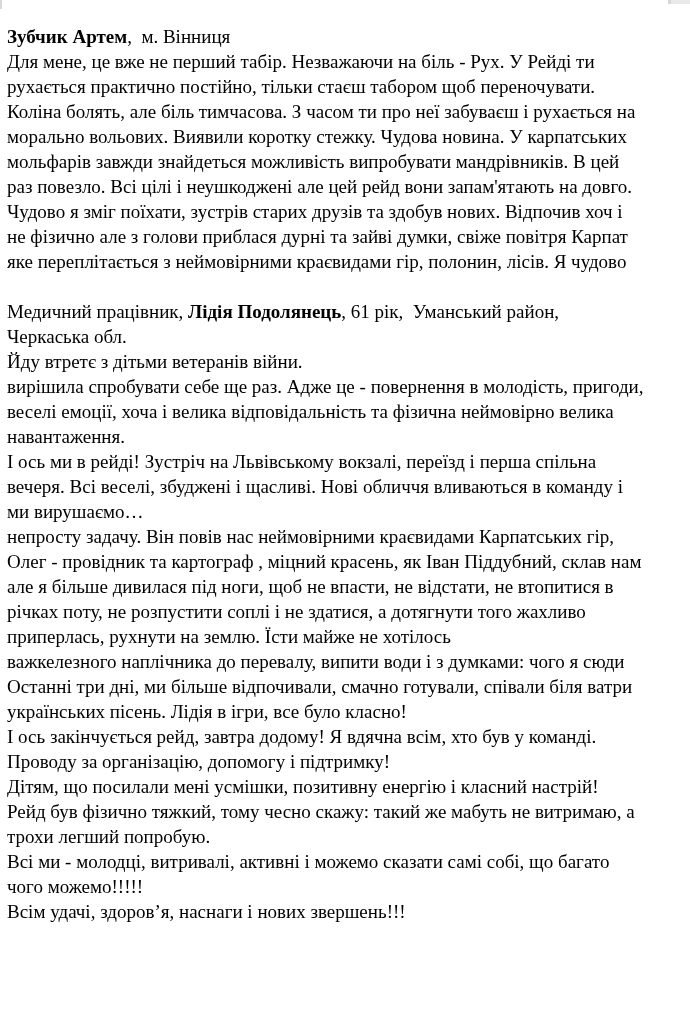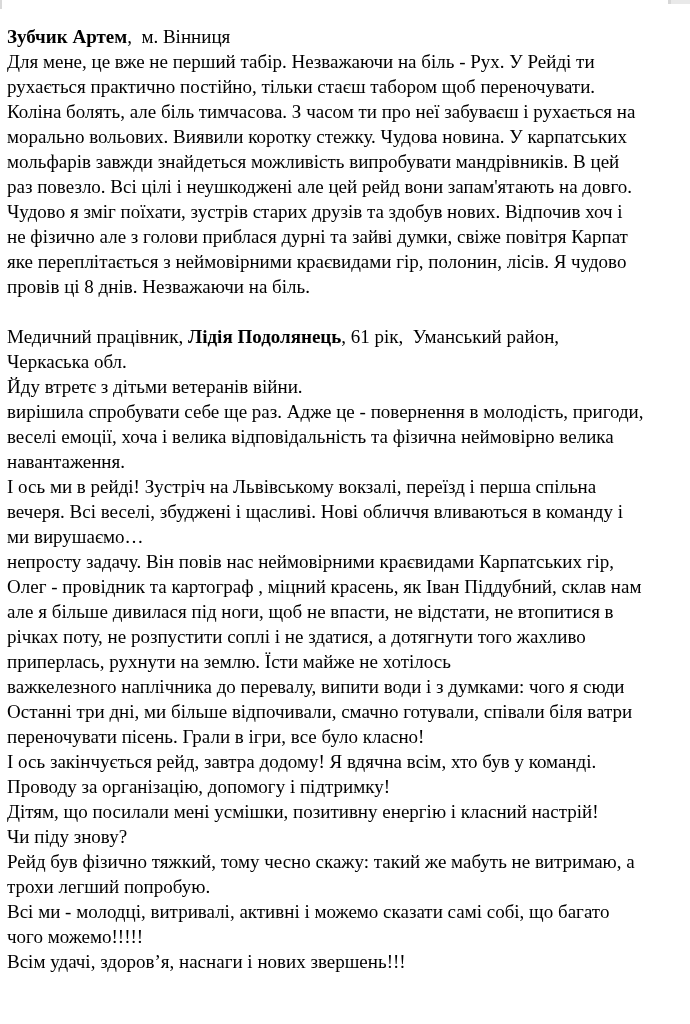--- a/index.html
+++ b/index.html
@@ -63,21 +63,20 @@
       <div class="line"><span class="b">Зубчик Артем</span><span>,  м. Вінниця</span></div>
       <div class="line"><span>Для мене, це вже не перший табір. Незважаючи на біль - Рух. У Рейді ти</span></div>
       <div class="line"><span>рухається практично постійно, тільки стаєш табором щоб переночувати.</span></div>
       <div class="line"><span>Коліна болять, але біль тимчасова. З часом ти про неї забуваєш і рухається на</span></div>
       <div class="line"><span>морально вольових. Виявили коротку стежку. Чудова новина. У карпатських</span></div>
       <div class="line"><span>мольфарів завжди знайдеться можливість випробувати мандрівників. В цей</span></div>
       <div class="line"><span>раз повезло. Всі цілі і неушкоджені але цей рейд вони запам'ятають на довго.</span></div>
       <div class="line"><span>Чудово я зміг поїхати, зустрів старих друзів та здобув нових. Відпочив хоч і</span></div>
       <div class="line"><span>не фізично але з голови приблася дурні та зайві думки, свіже повітря Карпат</span></div>
       <div class="line"><span>яке переплітається з неймовірними краєвидами гір, полонин, лісів. Я чудово</span></div>
-      <div class="line"><span>провів ці 8 днів. Незважаючи на біль.</span></div>
     </div>
     <div>
       <div class="line blank"></div>
     </div>
     <div>
       <div class="line"><span>Медичний працівник, </span><span class="b">Лідія Подолянець</span><span>, 61 рік,  Уманський район,</span></div>
       <div class="line"><span>Черкаська обл.</span></div>
       <div class="line"><span>Йду втретє з дітьми ветеранів війни.</span></div>
       <div class="line"><span>вирішила спробувати себе ще раз. Адже це - повернення в молодість, пригоди,</span></div>
       <div class="line"><span>веселі емоції, хоча і велика відповідальність та фізична неймовірно велика</span></div>
@@ -85,24 +84,23 @@
       <div class="line"><span>І ось ми в рейді! Зустріч на Львівському вокзалі, переїзд і перша спільна</span></div>
       <div class="line"><span>вечеря. Всі веселі, збуджені і щасливі. Нові обличчя вливаються в команду і</span></div>
       <div class="line"><span>ми вирушаємо…</span></div>
       <div class="line"><span>непросту задачу. Він повів нас неймовірними краєвидами Карпатських гір,</span></div>
       <div class="line"><span>Олег - провідник та картограф , міцний красень, як Іван Піддубний, склав нам</span></div>
       <div class="line"><span>але я більше дивилася під ноги, щоб не впасти, не відстати, не втопитися в</span></div>
       <div class="line"><span>річках поту, не розпустити соплі і не здатися, а дотягнути того жахливо</span></div>
       <div class="line"><span>приперлась, рухнути на землю. Їсти майже не хотілось</span></div>
       <div class="line"><span>важкелезного наплічника до перевалу, випити води і з думками: чого я сюди</span></div>
       <div class="line"><span>Останні три дні, ми більше відпочивали, смачно готували, співали біля ватри</span></div>
-      <div class="line"><span>переночувати пісень. Грали в ігри, все було класно!</span></div>
+      <div class="line"><span>українських пісень. Лідія в ігри, все було класно!</span></div>
       <div class="line"><span>І ось закінчується рейд, завтра додому! Я вдячна всім, хто був у команді.</span></div>
       <div class="line"><span>Проводу за організацію, допомогу і підтримку!</span></div>
       <div class="line"><span>Дітям, що посилали мені усмішки, позитивну енергію і класний настрій!</span></div>
-      <div class="line"><span>Чи піду знову?</span></div>
       <div class="line"><span>Рейд був фізично тяжкий, тому чесно скажу: такий же мабуть не витримаю, а</span></div>
       <div class="line"><span>трохи легший попробую.</span></div>
       <div class="line"><span>Всі ми - молодці, витривалі, активні і можемо сказати самі собі, що багато</span></div>
       <div class="line"><span>чого можемо!!!!!</span></div>
       <div class="line"><span>Всім удачі, здоров’я, наснаги і нових звершень!!!</span></div>
     </div>
   </div>
 
 </body></html>

